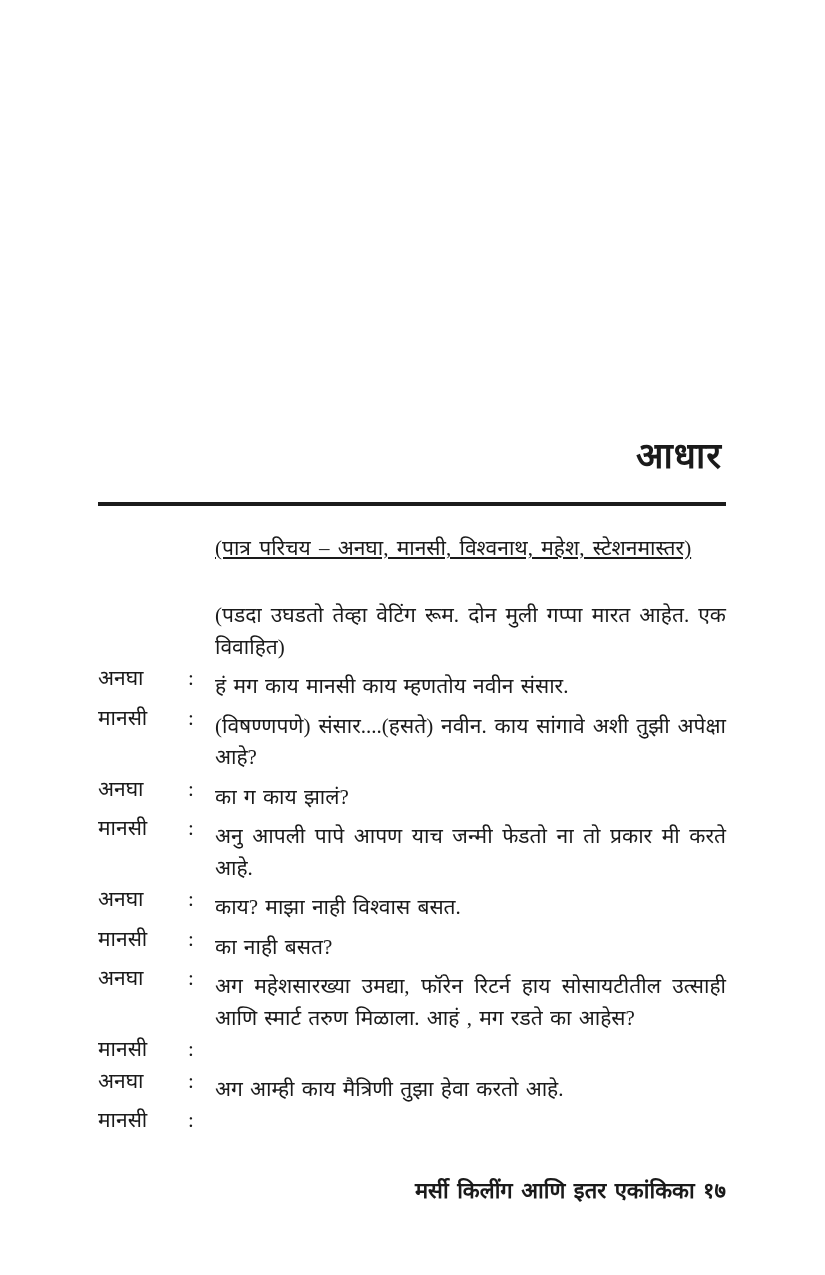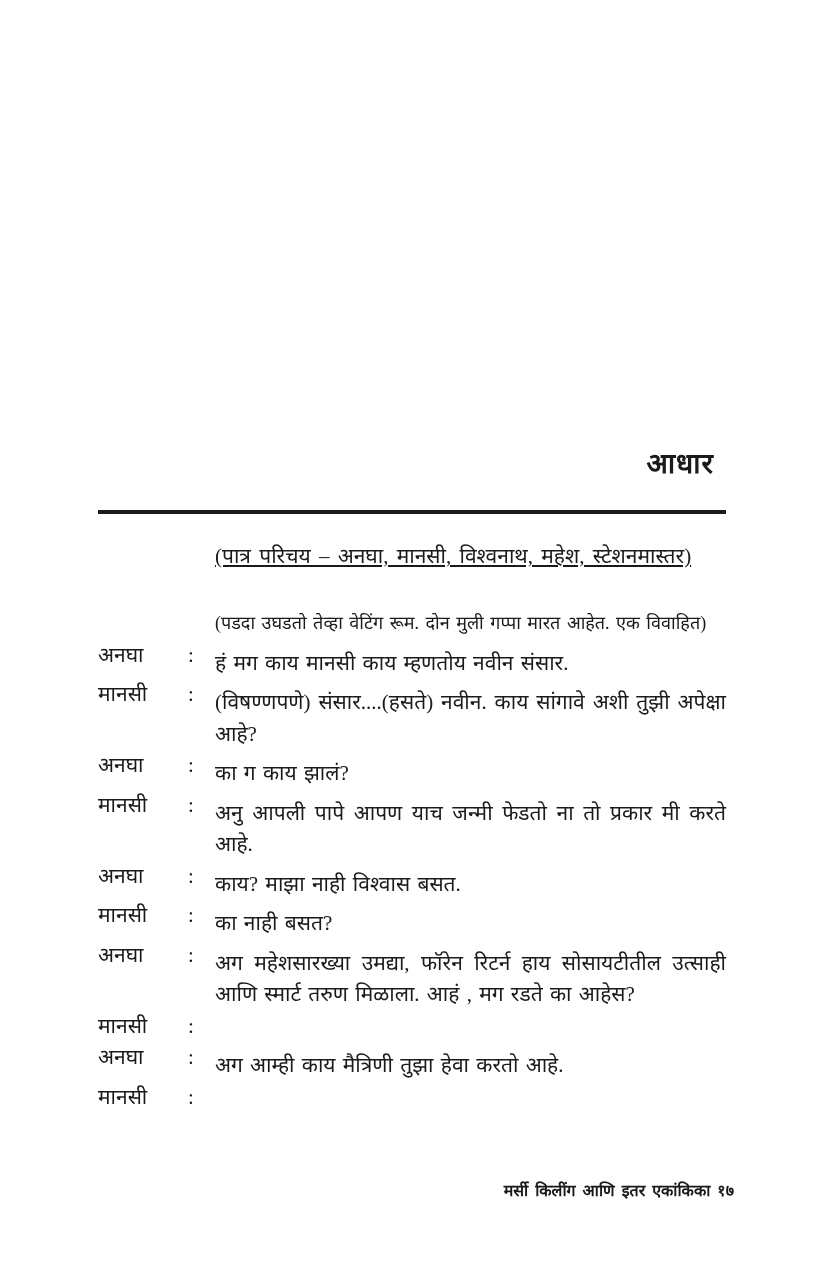--- a/index.html
+++ b/index.html
@@ -21,44 +21,44 @@
     background: #ffffff;
   }
   .content {
     position: absolute;
     left: 98px;
     top: 0;
     width: 628px;
     height: 1275px;
   }
   .title {
-    margin: 12px;
+    margin: 4px;
     padding-top: 430px;
     text-align: right;
-    font-size: 28px;
+    font-size: 36px;
     font-weight: 700;
     line-height: 44px;
     letter-spacing: 1px;
   }
   .rule {
     border: none;
     border-top: 4px solid #1c1c1c;
     margin: 24px 0 0 0;
     width: 100%;
   }
   .intro {
     margin: 27px 0 0 117px;
     font-size: 21px;
     line-height: 31px;
     word-spacing: 3px;
     text-decoration: underline;
   }
   .stage {
     margin: 36px 0 0 117px;
-    font-size: 18px;
+    font-size: 21px;
     line-height: 31.5px;
     text-align: justify;
     word-spacing: 2px;
   }
   .dialogue {
     margin-top: 0;
   }
   .row {
     display: grid;
     grid-template-columns: 90px 27px 1fr;
@@ -71,25 +71,25 @@
   .colon {
     text-align: left;
   }
   .line {
     text-align: justify;
     word-spacing: 2px;
     margin-top: 8px;
   }
   .footer {
     position: absolute;
-    left: 8px;
+    left: 0;
     top: 1176px;
     width: 628px;
     text-align: right;
-    font-size: 16px;
+    font-size: 22px;
     font-weight: 700;
     line-height: 30px;
     word-spacing: 3px;
   }
 </style>
 </head>
 <body>
 
 <div class="page">
   <div class="content">

